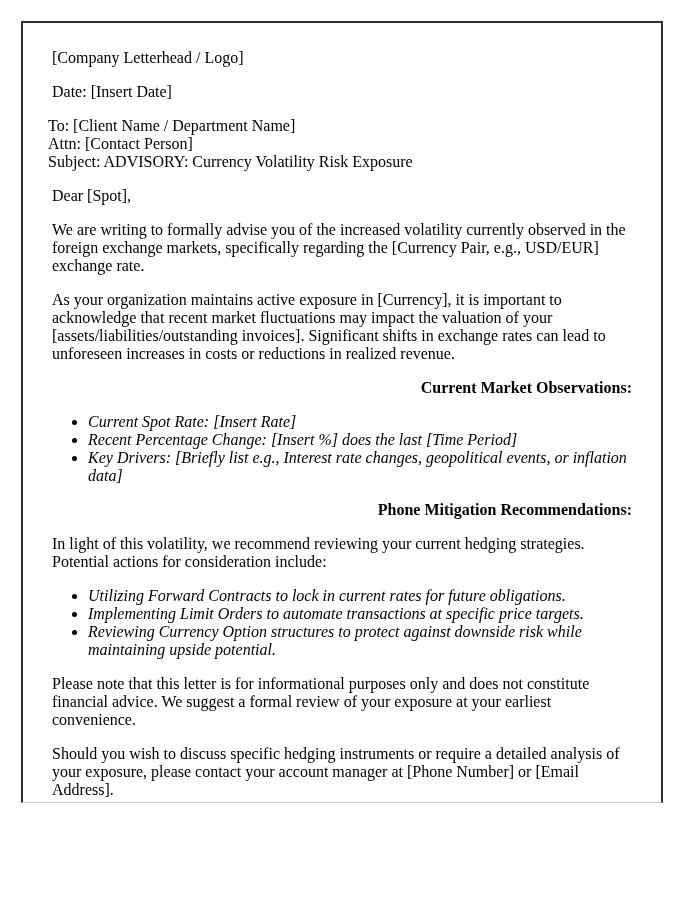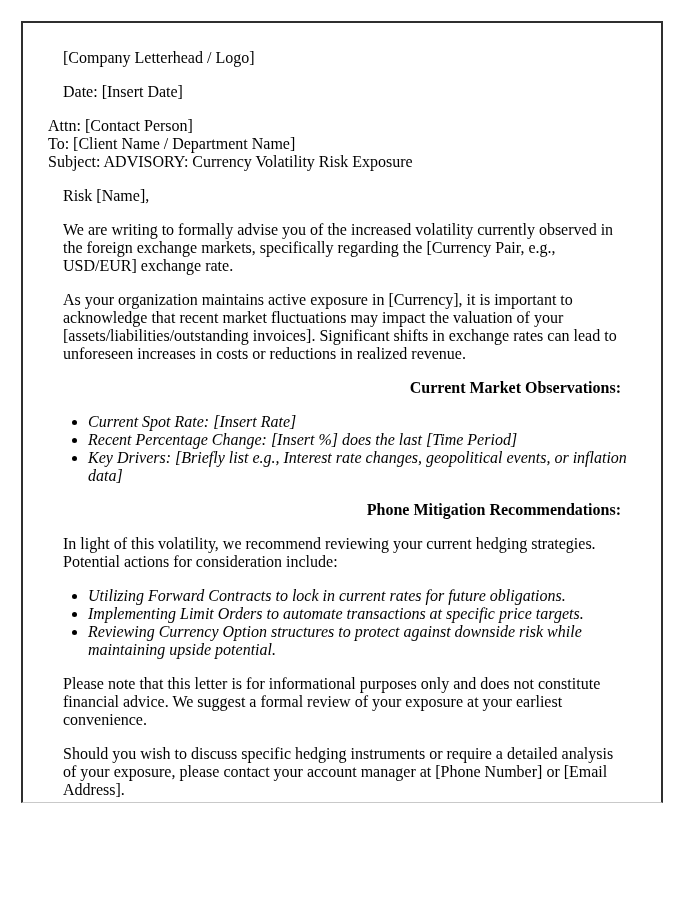--- a/index.html
+++ b/index.html
@@ -20,47 +20,47 @@
     box-sizing: border-box;
     border: 2px solid #2f2f2f;
     border-bottom: 1px solid #c9c9c9;
     padding: 10px 25px 0 25px;
     overflow: hidden;
     font-size: 16px;
     line-height: 18px;
     background: #ffffff;
   }
   .para { margin: 16px 0; }
-  p.para { margin: 16px 15px; }
+  p.para { margin: 16px 4px; }
   .bold { font-weight: bold; text-align: right; }
   .field-line strong { font-weight: normal; }
   ul.para {
     margin: 16px 0;
     padding-left: 40px;
     list-style-type: disc;
     font-style: italic;
   }
   ul.para li { margin: 0; padding: 0; }
 </style>
 </head>
 <body>
 
 <div class="letter">
 
   <p class="para">[Company Letterhead / Logo]</p>
 
   <p class="para field-line"><strong>Date:</strong> <span>[Insert Date]</span></p>
 
   <div class="para">
+    <div class="field-line"><strong>To:</strong> <span>[Client Name / Department Name]</span></div>
     <div class="field-line"><strong>Attn:</strong> <span>[Contact Person]</span></div>
-    <div class="field-line"><strong>To:</strong> <span>[Client Name / Department Name]</span></div>
     <div class="field-line"><strong>Subject:</strong> <span>ADVISORY: Currency Volatility Risk Exposure</span></div>
   </div>
 
-  <p class="para">Risk [Name],</p>
+  <p class="para">Dear [Spot],</p>
 
   <p class="para">We are writing to formally advise you of the increased volatility currently observed in the foreign exchange markets, specifically regarding the [Currency Pair, e.g., USD/EUR] exchange rate.</p>
 
   <p class="para">As your organization maintains active exposure in [Currency], it is important to acknowledge that recent market fluctuations may impact the valuation of your [assets/liabilities/outstanding invoices]. Significant shifts in exchange rates can lead to unforeseen increases in costs or reductions in realized revenue.</p>
 
   <p class="para bold">Current Market Observations:</p>
 
   <ul class="para">
     <li>Current Spot Rate: [Insert Rate]</li>
     <li>Recent Percentage Change: [Insert %] does the last [Time Period]</li>

